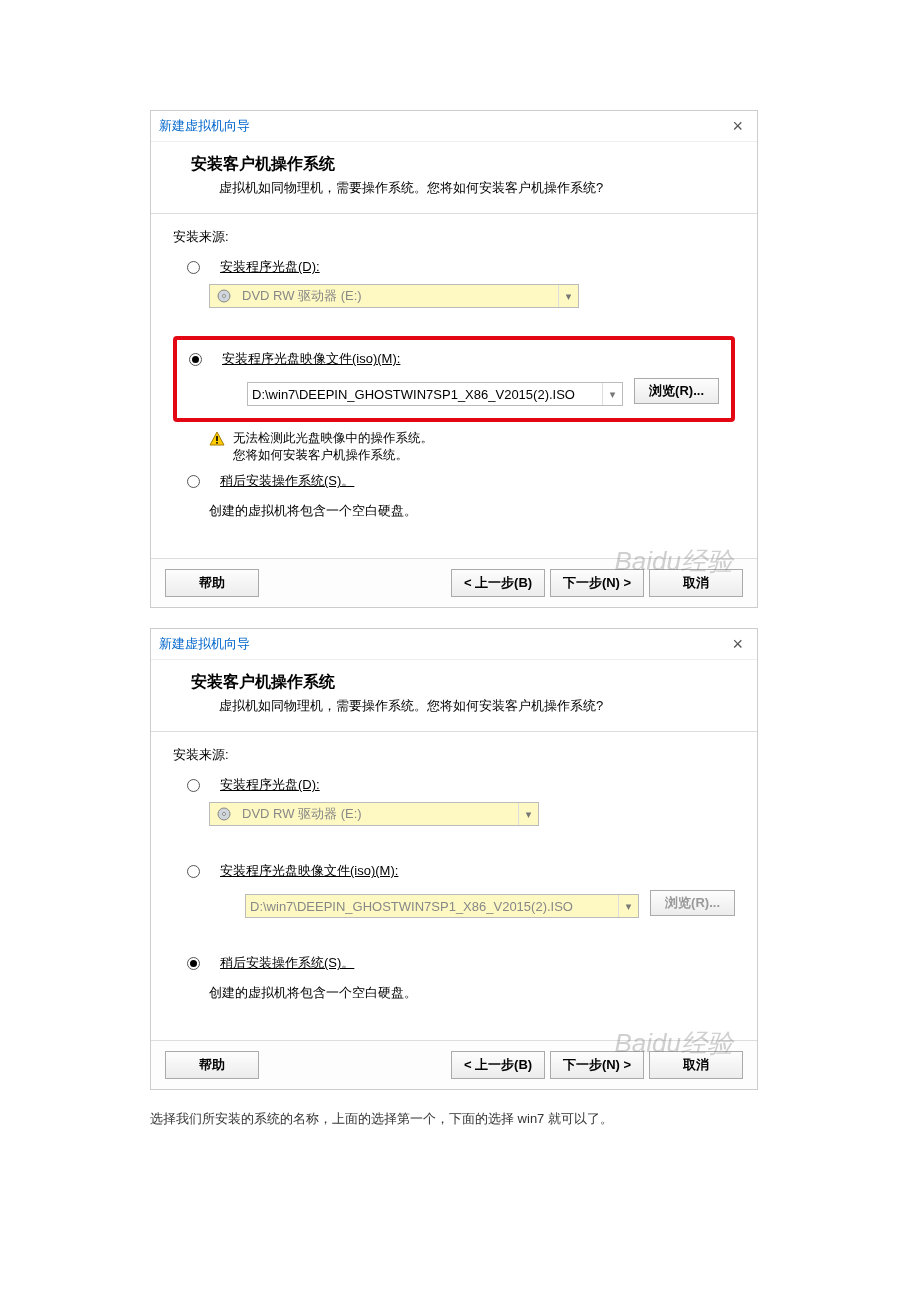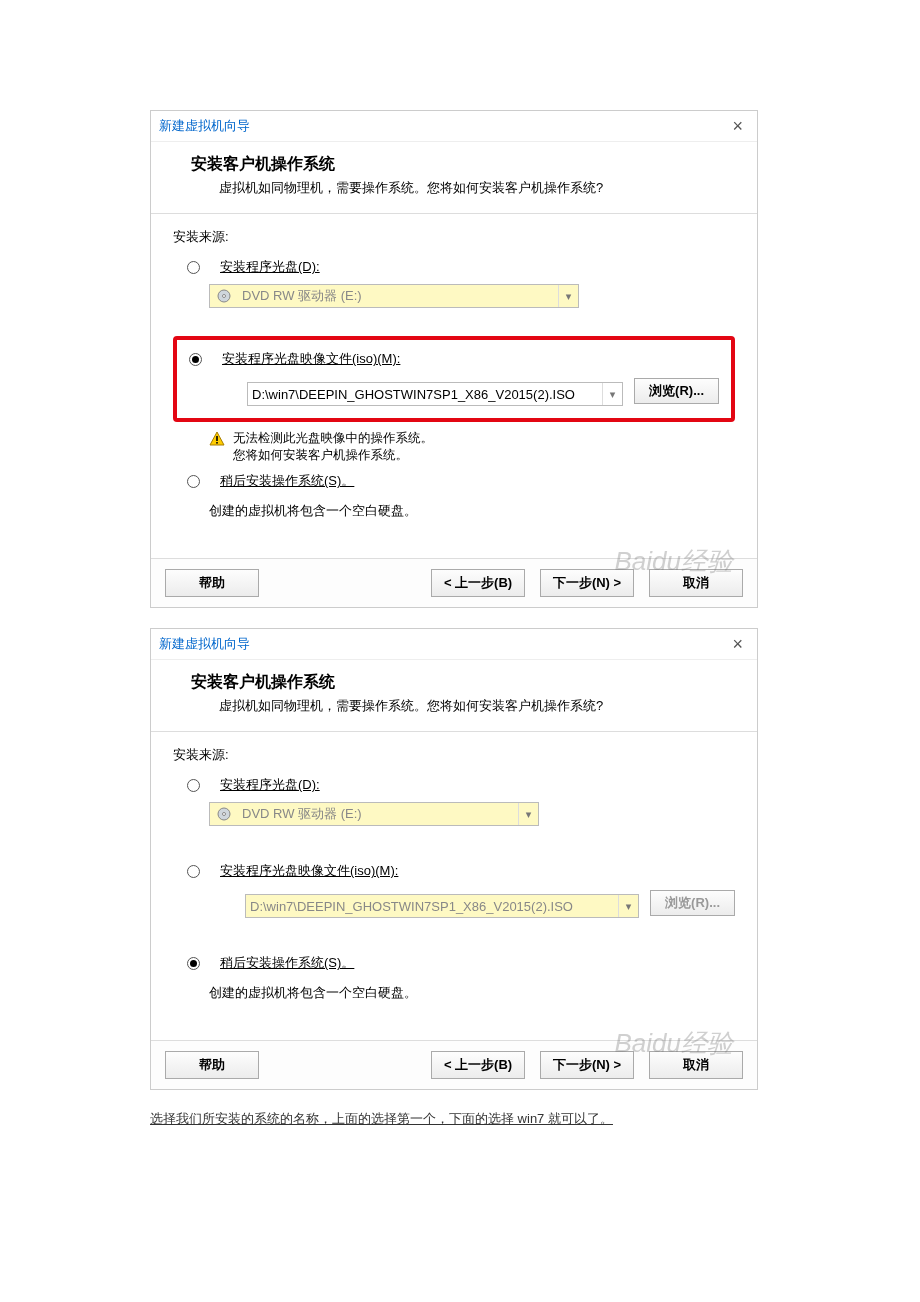--- a/index.html
+++ b/index.html
@@ -168,21 +168,21 @@
     border: 4px solid #e30613;
     border-radius: 4px;
     padding: 8px 12px 12px 12px;
     margin: 6px 0 6px 0;
   }
   .footer {
     border-top: 1px solid #ddd;
     padding: 10px 14px;
     display: flex;
     align-items: center;
-    gap: 15px;
+    gap: 5px;
     background: #fdfdfd;
   }
   .footer .spacer { flex: 1; }
   .footer .btn {
     min-width: 94px;
     padding: 4px 8px;
   }
   .watermark {
     position: absolute;
     right: 24px;
@@ -192,21 +192,20 @@
     font-style: italic;
     pointer-events: none;
   }
   .dialog-rel {
     position: relative;
   }
   .caption {
     font-size: 13px;
     color: #333;
     margin-top: 16px;
-    text-decoration: underline;
   }
   .combo.w370 { width: 370px; }
   .combo.w330 { width: 330px; }
   .gap-block { height: 22px; }
   .gap-block-lg { height: 34px; }
 </style>
 </head>
 <body>
 
 <div class="page-wrap">

